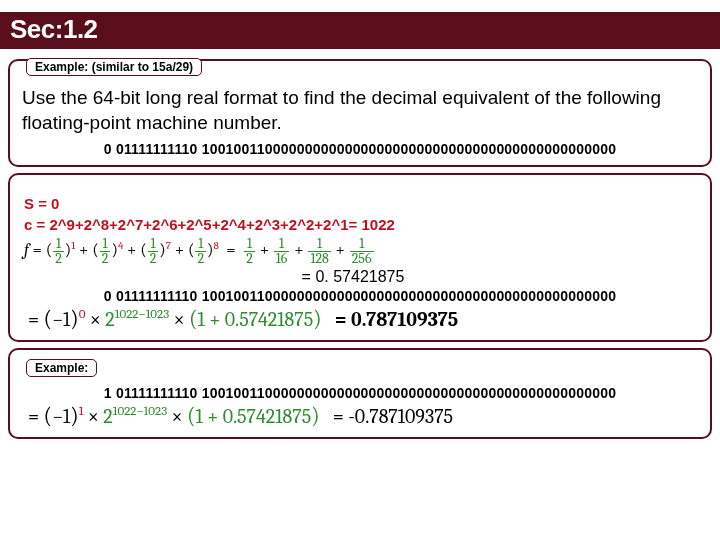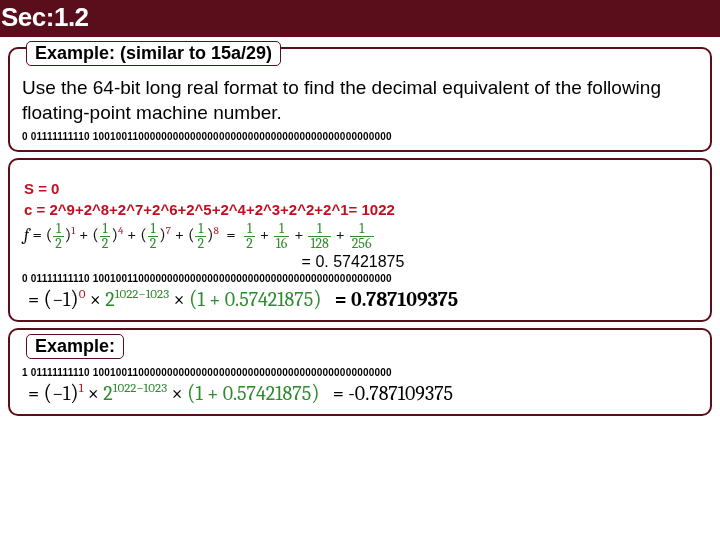--- a/index.html
+++ b/index.html
@@ -9,21 +9,22 @@
     height: 540px;
     font-family: Arial, Helvetica, sans-serif;
     background: #ffffff;
     overflow: hidden;
   }
   .header {
     background: #5a0d1a;
     color: #ffffff;
     display: flex;
     align-items: baseline;
-    padding: 2px 8px 4px 1px;
+    padding: 2px 8px 4px 10px;
+    margin-top: 12px;
   }
   .sec-label {
     font-family: "Arial Narrow", Arial, sans-serif;
     font-weight: bold;
     font-size: 26px;
     letter-spacing: -0.5px;
   }
   .sec-title {
     font-weight: bold;
     font-size: 16px;
@@ -35,41 +36,42 @@
     margin: 6px 8px;
     padding: 4px 8px 6px 8px;
     position: relative;
   }
   .tag {
     display: inline-block;
     border: 1.5px solid #5a0d1a;
     border-radius: 5px;
     background: #ffffff;
     font-weight: bold;
-    font-size: 18px;
+    font-size: 12px;
     padding: 1px 8px;
     margin: -14px 0 4px 8px;
     position: relative;
     top: -2px;
   }
   .tag-wrap {
     margin-top: -6px;
   }
   .copy {
     font-size: 19px;
     line-height: 1.3;
     margin: 4px 4px 6px 4px;
   }
   .bits {
     font-family: Arial, sans-serif;
-    font-size: 10px;
+    font-size: 14px;
     font-weight: bold;
     letter-spacing: 0.2px;
-    margin: 2px 4px;
+    margin: 2px 12px;
     white-space: nowrap;
+    text-align: center;
   }
   .redline {
     color: #c01020;
     font-weight: bold;
     font-size: 15px;
     margin: 4px 6px;
   }
   .formula {
     font-family: Cambria, Georgia, "Times New Roman", serif;
     font-size: 17px;

